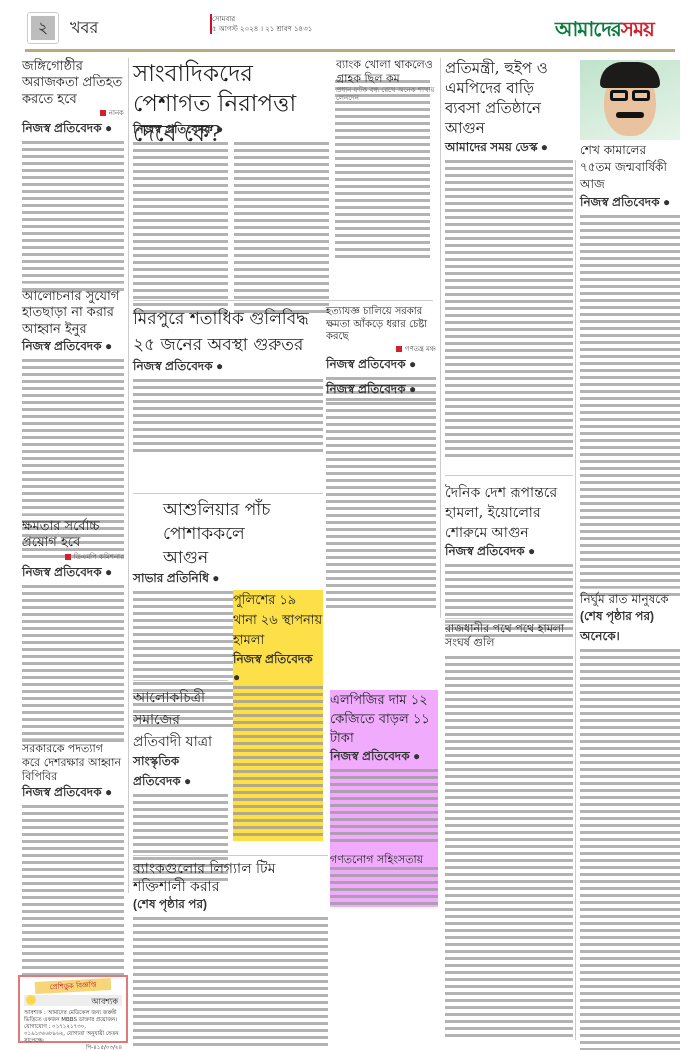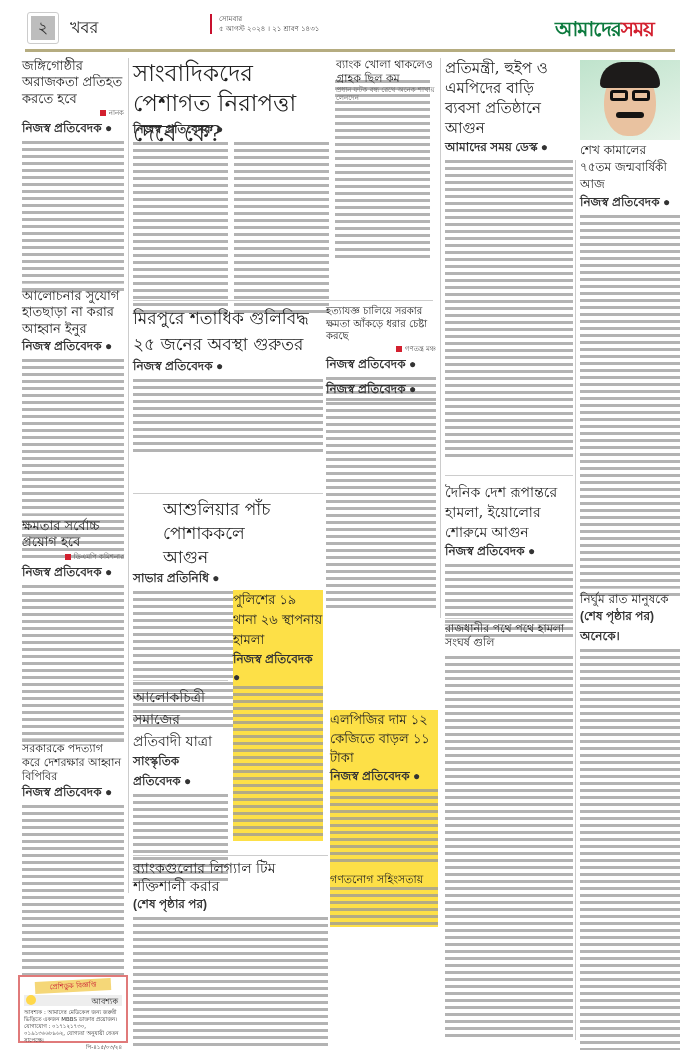--- a/index.html
+++ b/index.html
@@ -2,21 +2,21 @@
 <html><head>
 <meta charset="utf-8">
 <style>
   *{box-sizing:border-box;margin:0;padding:0}
   body{width:700px;height:1050px;background:#fff;font-family:"DejaVu Serif",serif;color:#222;position:relative;overflow:hidden}
   .abs{position:absolute}
   .masthead{left:0;top:0;width:700px;height:52px}
   .pagebox{left:27px;top:12px;width:32px;height:32px;border:1px solid #ccc;border-radius:3px;background:#fff}
   .pagebox span{display:block;margin:3px;width:24px;height:24px;background:#bdbdbd;text-align:center;font-size:16px;line-height:24px;color:#333}
   .section{left:70px;top:15px;font-size:16px;color:#222}
-  .datebar{left:210px;top:14px;border-left:2px solid #c8102e;padding-left:7px;font-size:7px;color:#444;line-height:10px;font-family:"DejaVu Sans",sans-serif}
+  .datebar{left:210px;top:14px;border-left:2px solid #c8102e;font-size:7px;color:#444;line-height:10px;font-family:"DejaVu Sans",sans-serif}
   .logo{left:555px;top:14px;font-size:20px;font-weight:bold;font-family:"DejaVu Sans",sans-serif;letter-spacing:-1px}
   .logo .g{color:#0d7a3e}.logo .r{color:#d3202f}
   .rule{left:25px;top:49px;width:650px;height:3px;background:#b5ac80}
   .head{color:#222;line-height:1.25}
   .credit{font-size:7px;color:#555;text-align:right;font-family:"DejaVu Sans",sans-serif}
   .credit:before{content:"";display:inline-block;width:6px;height:6px;background:#d3202f;margin-right:3px;vertical-align:middle}
   .byline{font-size:12px;font-weight:bold;font-family:Liberation Sans, sans-serif;color:#333;margin-bottom:2px}
   .txt{overflow:hidden}
   .txt i{display:block;height:3px;background:#9a9a9a;margin-bottom:4px;opacity:.75}
   .vline{width:1px;background:#ccc}
@@ -448,21 +448,21 @@
       <i></i>
       <i></i>
       <i></i>
       <i></i>
       <i></i>
       <i></i>
       <i></i>
     </div>
 </div>
 
-<div class="abs" style="left:330px;top:710px;width:108px;background:#fde047">
+<div class="abs" style="left:330px;top:690px;width:108px;background:#f0abfc">
   <div class="head" style="font-size:13px;line-height:19px">এলপিজির দাম ১২ কেজিতে বাড়ল ১১ টাকা</div>
   <div class="byline">নিজস্ব প্রতিবেদক ●</div>
   <div class="txt" style="height:80px">
       <i></i>
       <i></i>
       <i></i>
       <i></i>
       <i></i>
       <i></i>
       <i></i>

